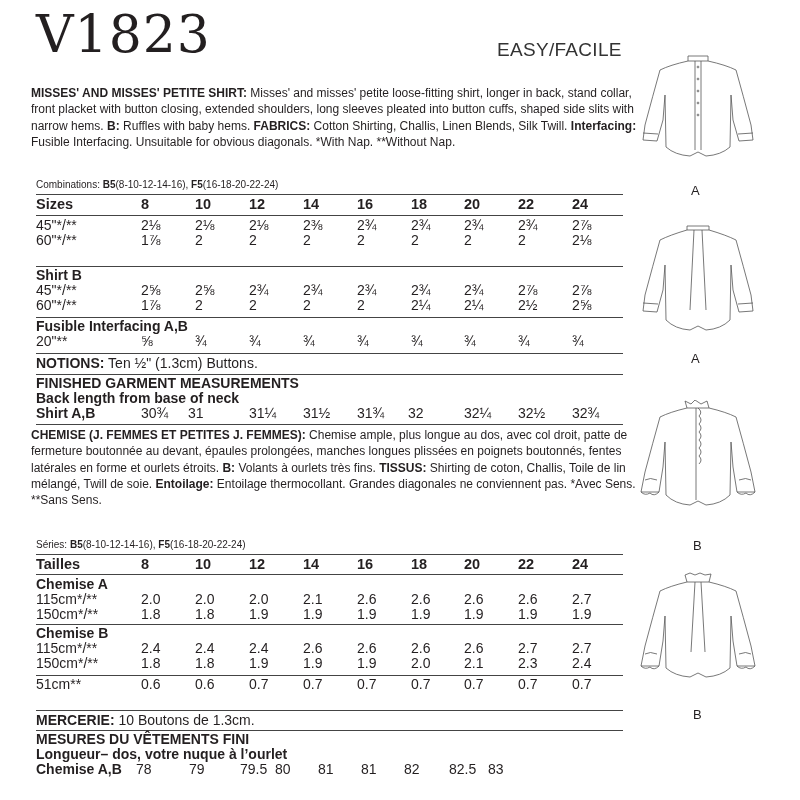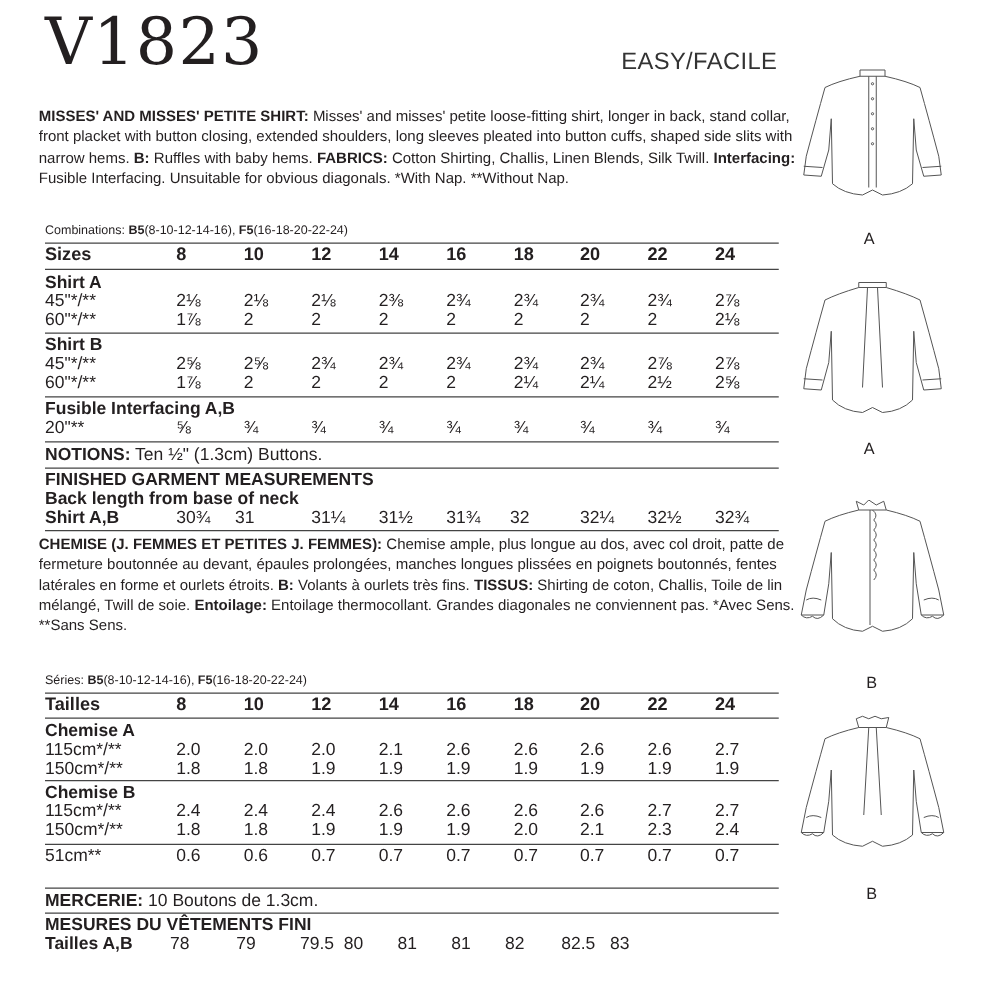--- a/index.html
+++ b/index.html
@@ -54,23 +54,20 @@
     <span class="cell c4">16</span>
     <span class="cell c5">18</span>
     <span class="cell c6">20</span>
     <span class="cell c7">22</span>
     <span class="cell c8">24</span>
   </div>
 </div>
 <div class="rule" style="top:215px"></div>
 
 <div class="table" style="top:218px">
-  <div class="row section">
-      <span class="label">Shirt A</span>
-    </div>
   <div class="row">
     <span class="label">45"*/**</span>
     <span class="cell c0">2⅛</span>
     <span class="cell c1">2⅛</span>
     <span class="cell c2">2⅛</span>
     <span class="cell c3">2⅜</span>
     <span class="cell c4">2¾</span>
     <span class="cell c5">2¾</span>
     <span class="cell c6">2¾</span>
     <span class="cell c7">2¾</span>
@@ -277,22 +274,25 @@
   <div class="row" style="height:17px;line-height:17px;">
       <span class="label"><b>MERCERIE:</b><span> 10 Boutons de 1.3cm.</span></span>
     </div>
 </div>
 <div class="rule" style="top:730px"></div>
 
 <div class="table" style="top:732px">
   <div class="row bold">
       <span class="label">MESURES DU VÊTEMENTS FINI</span>
     </div>
-  <div class="row">
-    <span class="label bold">Tailles A,B</span>
+  <div class="row bold">
+      <span class="label">Longueur– dos, votre nuque à l’ourlet</span>
+    </div>
+  <div class="row">
+    <span class="label bold">Chemise A,B</span>
     <span class="cell n0">78</span>
     <span class="cell n1">79</span>
     <span class="cell n2">79.5</span>
     <span class="cell n3">80</span>
     <span class="cell n4">81</span>
     <span class="cell n5">81</span>
     <span class="cell n6">82</span>
     <span class="cell n7">82.5</span>
     <span class="cell n8">83</span>
   </div>

